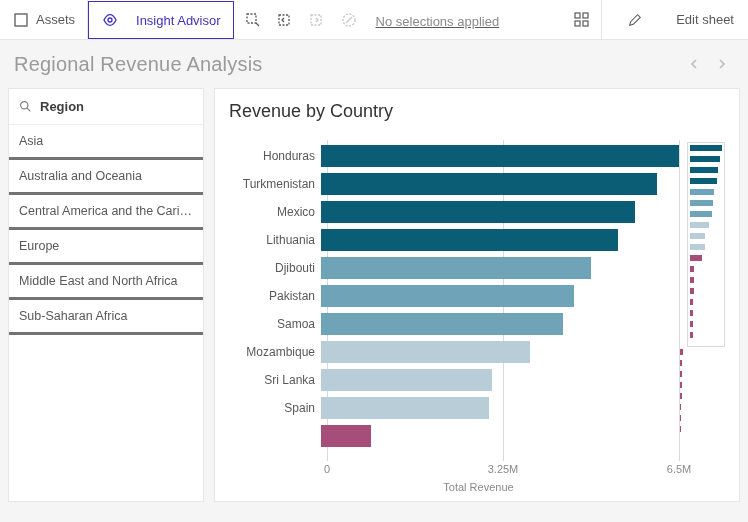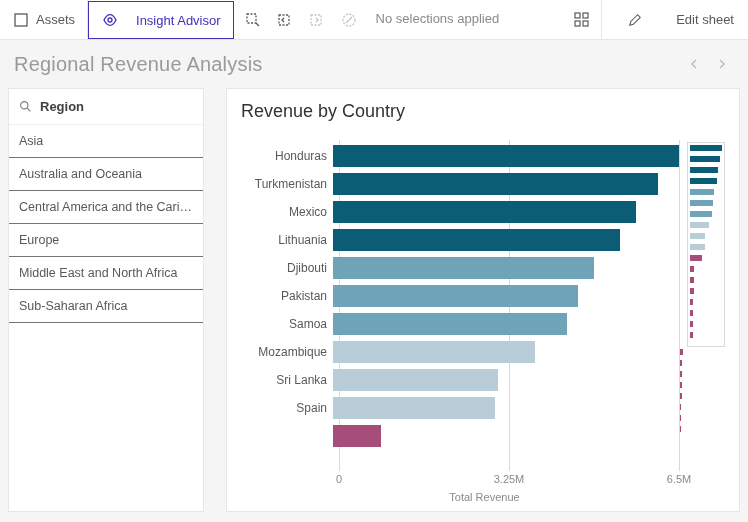--- a/index.html
+++ b/index.html
@@ -1,37 +1,37 @@
 <!DOCTYPE html>
 <html><head>
 <meta charset="utf-8">
 <style>
   * { box-sizing: border-box; margin: 0; padding: 0; }
   html, body { width: 748px; height: 522px; font-family: Arial, Helvetica, sans-serif; background: #f5f5f5; color: #595959; overflow: hidden; }
   .toolbar { display: flex; align-items: center; height: 40px; background: #fff; border-bottom: 1px solid #e6e6e6; }
   .tb-btn { display: flex; align-items: center; gap: 6px; padding: 0 12px; height: 40px; font-size: 13px; color: #595959; cursor: pointer; border-right: 1px solid #e6e6e6; }
   .tb-btn.active { border: 1px solid #3f32ba; color: #3f32ba; height: 38px; margin-top:1px;gap:17px; }
-  .tb-icons { display: flex; align-items: flex-start; gap: 14px; padding: 0 10px; }
+  .tb-icons { display: flex; align-items: flex-end; gap: 14px; padding: 0 10px; text-decoration: underline; }
   .tb-icon { width: 18px; height: 18px; display:flex; align-items:center; justify-content:center; color:#595959; }
   .tb-icon.dim { opacity: .35; }
   .tb-msg { font-size: 13px; color: #8a8a8a; padding-left: 4px; }
   .tb-spacer { flex: 1; }
   .tb-right { display:flex; align-items:center; height:40px; }
   .tb-right .tb-icon { margin: 0 10px; }
   .tb-edit { display:flex; align-items:center; gap:22px; border-left:1px solid #e6e6e6; height:40px; padding:0 14px; font-size:13px; cursor:pointer; }
 
   .titlebar { display:flex; align-items:center; height:48px; padding:0 14px; }
   .titlebar h1 { font-size: 20px; font-weight: 400; color:#9a9a9a; letter-spacing:.2px; }
   .nav-arrows { display:flex; gap:16px; color:#bdbdbd; font-size:16px; padding-right:6px; }
 
-  .content { display:flex; gap:22px; padding: 0 8px 10px 8px; height: calc(522px - 40px - 48px); }
+  .content { display:flex; gap:10px; padding: 0 8px 20px 8px; height: calc(522px - 40px - 48px); }
   .filterpane { width: 196px; background:#fff; border:1px solid #e6e6e6; display:flex; flex-direction:column; }
   .filter-head { display:flex; align-items:center; gap:8px; padding:10px 10px; font-size:13px; font-weight:600; color:#404040; border-bottom:1px solid #eee; }
   .filter-list { display:flex; flex-direction:column; }
-  .filter-item { padding:9px 10px; font-size:12.5px; color:#595959; border-bottom:1px solid #737373; cursor:pointer; white-space:nowrap; overflow:hidden; text-overflow:ellipsis; }
+  .filter-item { padding:9px 10px; font-size:12.5px; color:#595959; border-bottom:3px solid #737373; cursor:pointer; white-space:nowrap; overflow:hidden; text-overflow:ellipsis; }
 
   .chart-card { flex:1; background:#fff; border:1px solid #e6e6e6; padding:12px 14px 8px 14px; display:flex; flex-direction:column; }
   .chart-title { font-size:18px; font-weight:400; color:#333; margin-bottom:20px; }
   .chart-body { flex:1; display:flex; position:relative; }
   .chart-main { flex:1; display:flex; flex-direction:column; }
   .bars-wrap { flex:1; position:relative; }
   .barrow { display:flex; align-items:center; height:28px; }
   .barlabel { width:92px; text-align:right; font-size:12px; color:#595959; padding-right:6px; white-space:nowrap; overflow:hidden; text-overflow:ellipsis; }
   .barplot { flex:1; position:relative; height:100%; display:flex; align-items:center; }
   .bar { height:22px; }

